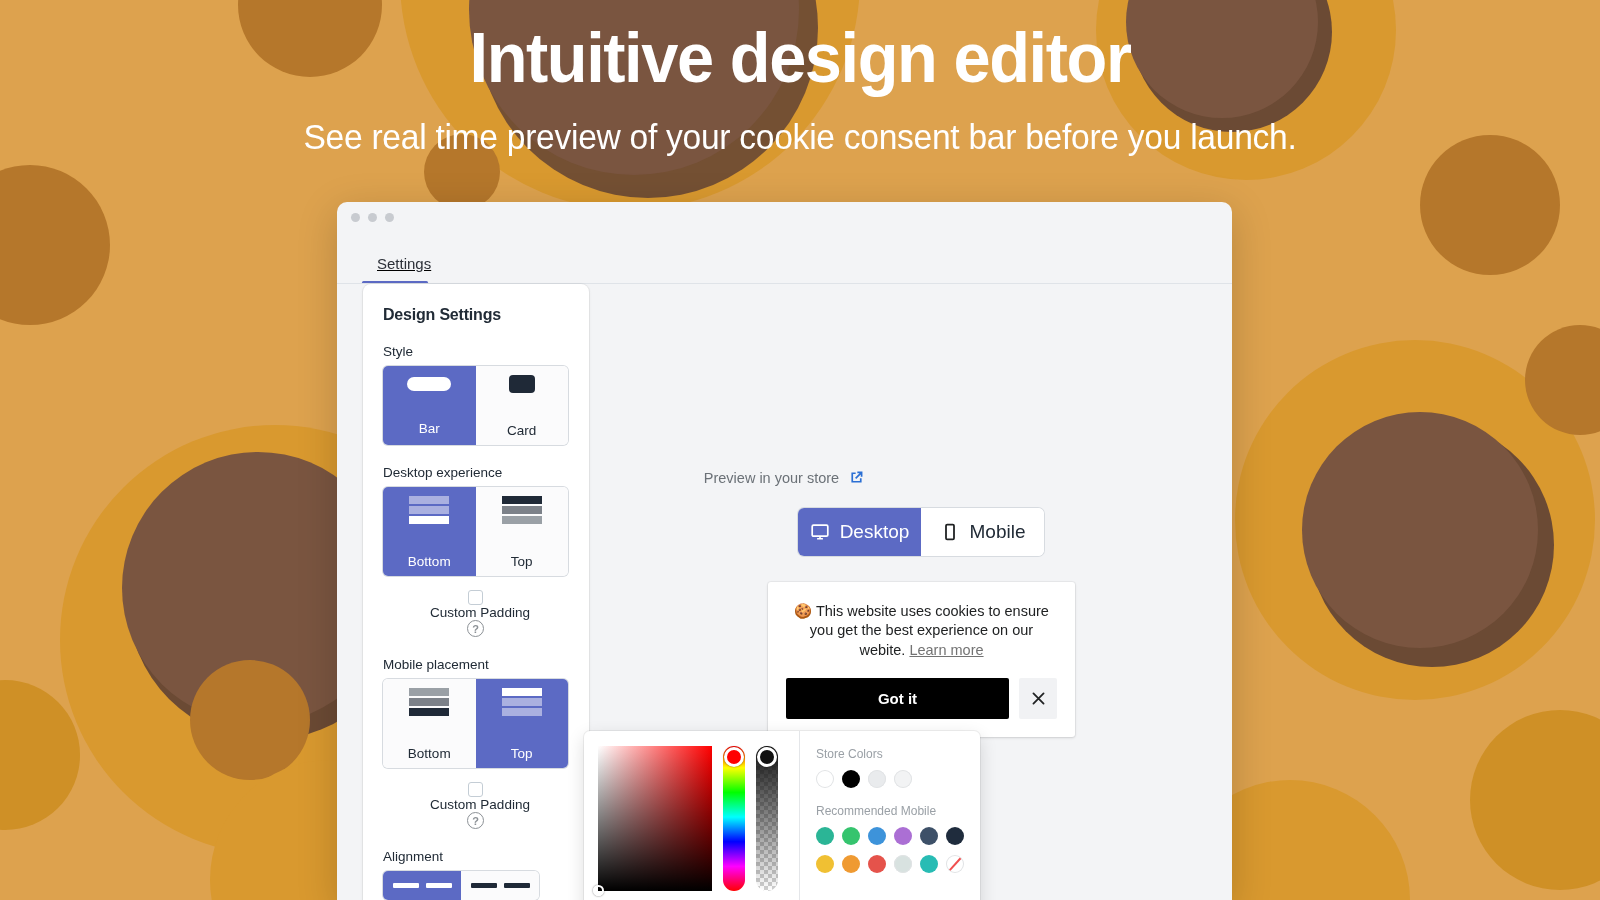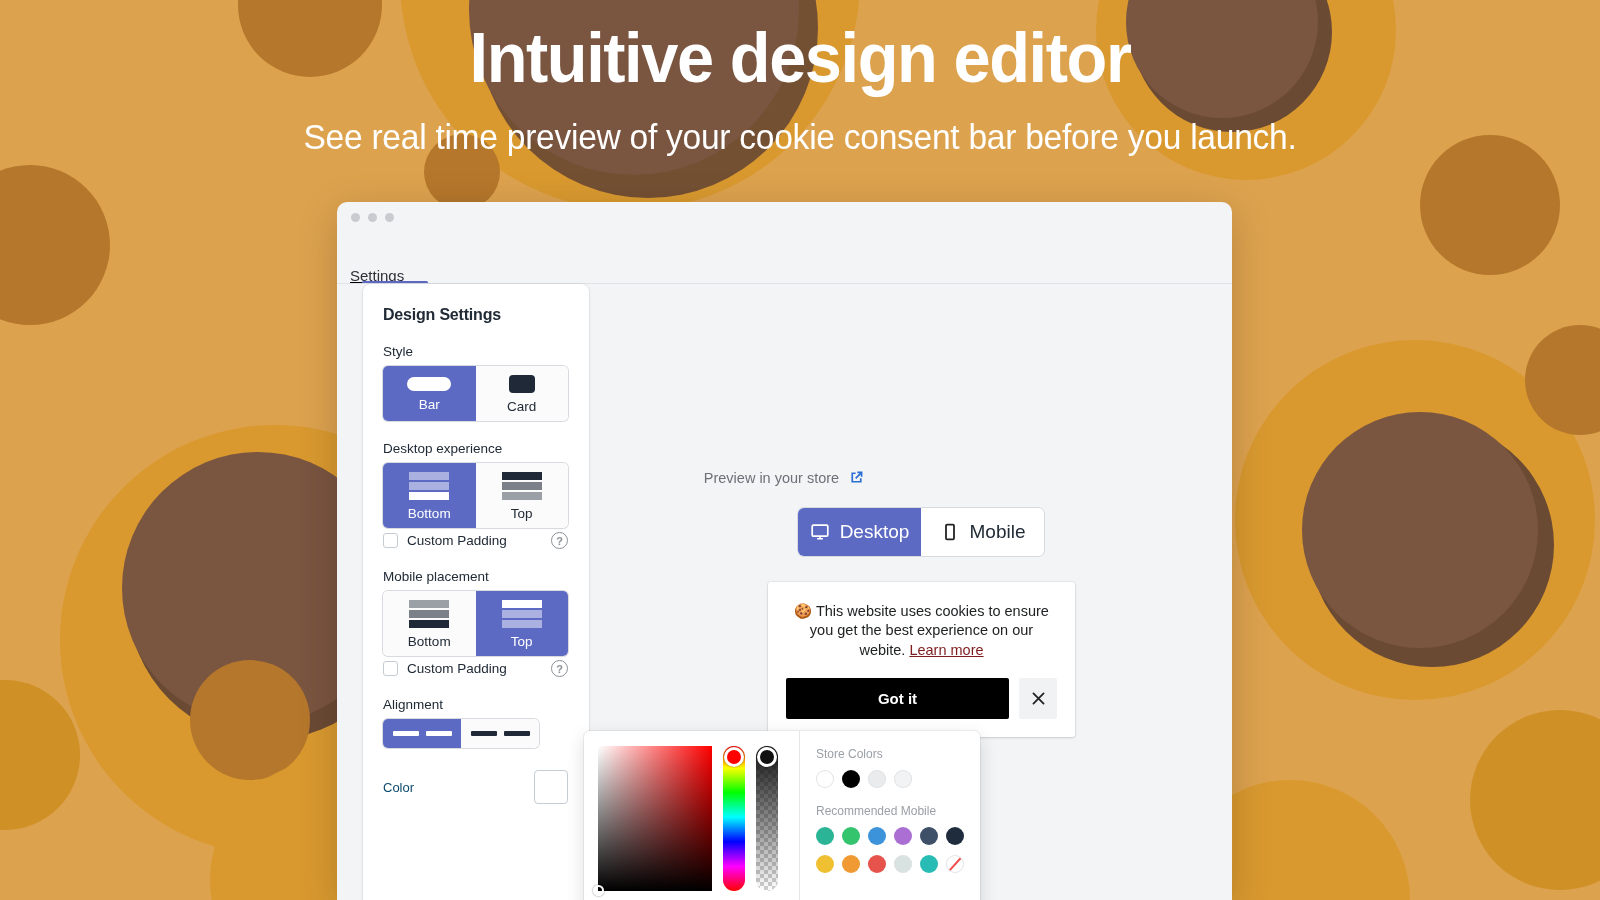--- a/index.html
+++ b/index.html
@@ -40,21 +40,21 @@
     width: 895px; height: 700px;
     background: #f3f4f6;
     border-radius: 10px 10px 0 0;
     box-shadow: 0 10px 40px rgba(0,0,0,0.18);
     overflow: hidden;
     z-index: 10;
   }
   .titlebar { height: 30px; display: flex; align-items: center; padding-left: 14px; gap: 8px; }
   .dot { width: 9px; height: 9px; border-radius: 50%; background: #c8cbd0; }
 
-  .tabbar { height: 52px; position: relative; padding-left: 13px; display: flex; align-items: flex-end; text-decoration: underline; }
+  .tabbar { height: 52px; position: relative; padding-left: 40px; display: flex; align-items: center; text-decoration: underline; }
   .tab { font-size: 15px; color: #2c3038; padding-top: 11px; position: relative; }
   .tab-underline {
     position: absolute; left: 25px; bottom: 0; width: 66px; height: 3px;
     background: #5c6ac4; border-radius: 2px;
   }
   .tabbar-line { position: absolute; left: 0; right: 0; bottom: 0; height: 1px; background: #dfe3e8; }
 
   .body-area { position: relative; height: 618px; }
 
   
@@ -66,33 +66,33 @@
     box-shadow: 0 0 0 1px rgba(63,63,68,0.05), 0 1px 3px rgba(63,63,68,0.12);
     padding: 22px 20px 0 20px;
   }
   .card-title { font-size: 16px; font-weight: 700; color: #212b36; letter-spacing: -0.2px; }
   .field-label { font-size: 13.5px; color: #212b36; margin-top: 20px; margin-bottom: 7px; }
 
   .segmented { display: flex; width: 185px; border-radius: 5px; overflow: hidden;
     box-shadow: 0 0 0 1px #d7dbe0; }
   .seg {
     flex: 1; display: flex; flex-direction: column; align-items: center; justify-content: center;
-    padding: 9px 0 7px 0; background: #fbfbfc; cursor: pointer;
+    padding: 9px 0 7px 0; background: #fbfbfc; cursor: pointer; gap: 24px;
   }
   .seg.active { background: #5c6ac4; }
   .seg-label { font-size: 13.5px; color: #212b36; margin-top: 6px; }
   .seg.active .seg-label { color: #ffffff; }
 
   .icon-bar { width: 44px; height: 14px; border-radius: 7px; background: #ffffff; }
   .icon-card { width: 26px; height: 18px; border-radius: 4px; background: #1f2937; }
 
   .icon-stack { width: 40px; height: 28px; display: flex; flex-direction: column; gap: 2px; }
   .icon-stack div { flex: 1; }
 
-  .checkrow { display: flex; align-items: center; margin-top: 4px; width: 185px; }
+  .checkrow { display: flex; align-items: center; margin-top: 14px; width: 185px; flex-direction: column; }
   .checkbox {
     width: 15px; height: 15px; border: 1.5px solid #c4cdd5; border-radius: 3px; background: #fff;
   }
   .checkrow-label { font-size: 13.5px; color: #212b36; margin-left: 9px; flex: 1; }
   .help-icon {
     width: 17px; height: 17px; border-radius: 50%; border: 1.5px solid #8c9196;
     color: #8c9196; font-size: 11px; display: flex; align-items: center; justify-content: center;
     font-weight: 600;
   }
 
@@ -129,21 +129,21 @@
   .cookie-banner {
     position: absolute; left: 431px; top: 298px;
     width: 307px;
     background: #ffffff;
     border-radius: 3px;
     box-shadow: 0 1px 3px rgba(0,0,0,0.12), 0 0 0 1px rgba(0,0,0,0.04);
     padding: 20px 18px 18px 18px;
     text-align: center;
   }
   .cookie-text { font-size: 14.5px; color: #202223; line-height: 1.34; }
-  .cookie-link { color: #7f1d1d; text-decoration: underline; }
+  .cookie-link { color: #737373; text-decoration: underline; }
   .cookie-actions { display: flex; gap: 10px; margin-top: 18px; align-items: stretch; }
   .got-it {
     flex: 1; background: #000000; color: #ffffff; border: none;
     font-size: 15px; font-weight: 700; padding: 12px 0; border-radius: 2px;
     font-family: "Liberation Sans", sans-serif; cursor: pointer;
   }
   .close-btn {
     width: 38px; background: #f1f2f4; border: none; border-radius: 2px;
     display: flex; align-items: center; justify-content: center; cursor: pointer;
   }

